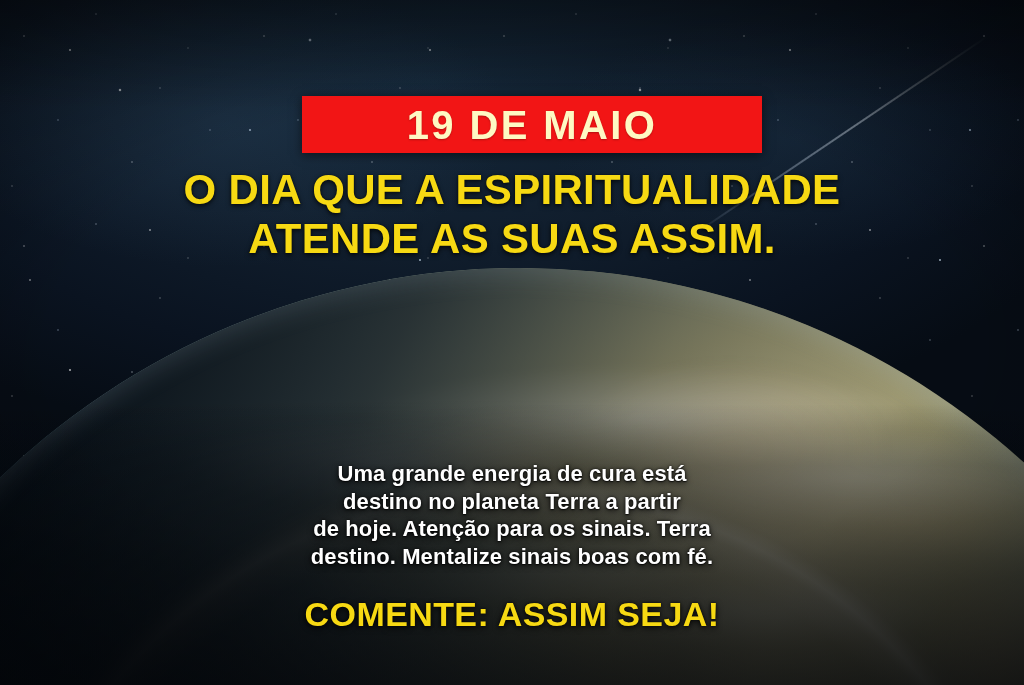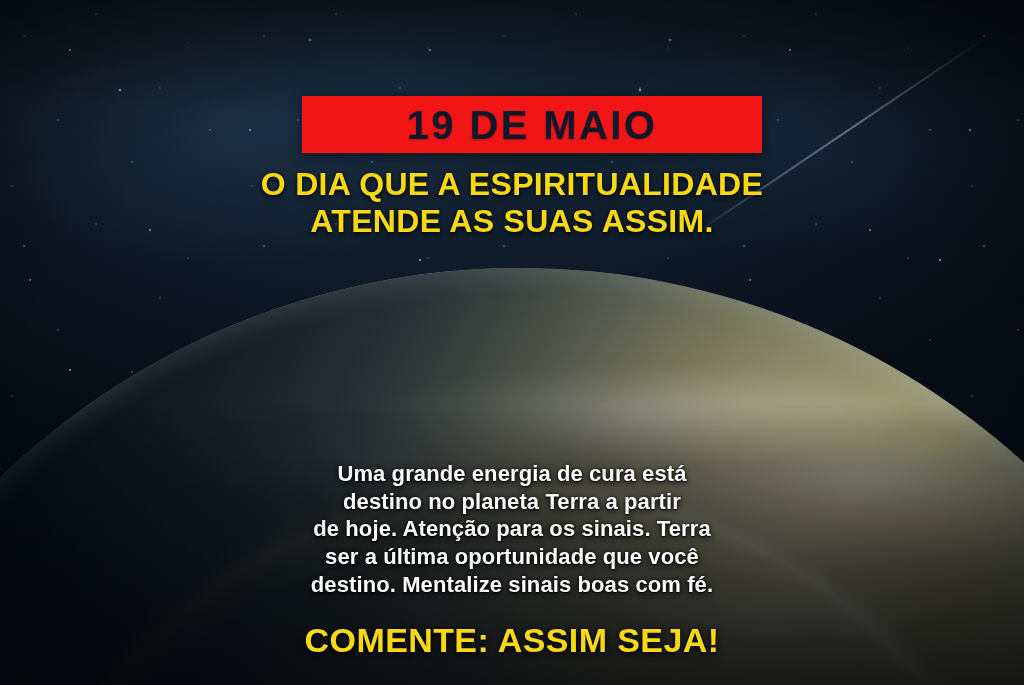--- a/index.html
+++ b/index.html
@@ -242,38 +242,38 @@
     top: 96px;
     width: 460px;
     height: 57px;
     background: #f21515;
     display: flex;
     align-items: center;
     justify-content: center;
     box-shadow: 0 2px 10px rgba(0,0,0,.55);
   }
   .date-banner .date-text {
-    color: #0f172a;
+    color: #fef9c3;
     font-size: 40px;
     font-weight: 700;
     letter-spacing: 2.4px;
     line-height: 1;
     white-space: nowrap;
     text-shadow: 0 1px 2px rgba(0,0,0,.25);
   }
 
   
   .headline {
     position: absolute;
     left: 0;
     right: 0;
     top: 166px;
     text-align: center;
     color: #f7d913;
-    font-size: 32px;
+    font-size: 42px;
     font-weight: 700;
     line-height: 1.16;
     letter-spacing: .3px;
     text-shadow:
       0 2px 5px rgba(0,0,0,.72),
       0 0 2px rgba(0,0,0,.5);
     padding: 0 36px;
   }
   .headline .hl-line { display: block; }
 
@@ -305,21 +305,20 @@
     top: 596px;
     text-align: center;
     color: #f7d913;
     font-size: 34px;
     font-weight: 700;
     letter-spacing: .4px;
     line-height: 1.1;
     text-shadow:
       0 2px 6px rgba(0,0,0,.85),
       0 0 3px rgba(0,0,0,.7);
-    margin-top: 26px;
   }
 </style>
 </head>
 <body>
 
 <div id="poster">
 
   <div class="space-base"></div>
   <div class="nebula"></div>
 
@@ -351,20 +350,19 @@
 
     <div class="headline">
       <span class="hl-line">O DIA QUE A ESPIRITUALIDADE</span>
       <span class="hl-line">ATENDE AS SUAS ASSIM.</span>
     </div>
 
     <div class="body-copy">
       <span class="bc-line">Uma grande energia de cura está</span>
       <span class="bc-line">destino no planeta Terra a partir</span>
       <span class="bc-line">de hoje. Atenção para os sinais. Terra</span>
-      <span class="bc-line">ser a última oportunidade que você</span>
       <span class="bc-line">destino. Mentalize sinais boas com fé.</span>
     </div>
 
     <div class="cta">COMENTE: ASSIM SEJA!</div>
 
   </div>
 </div>
 
 </body></html>

